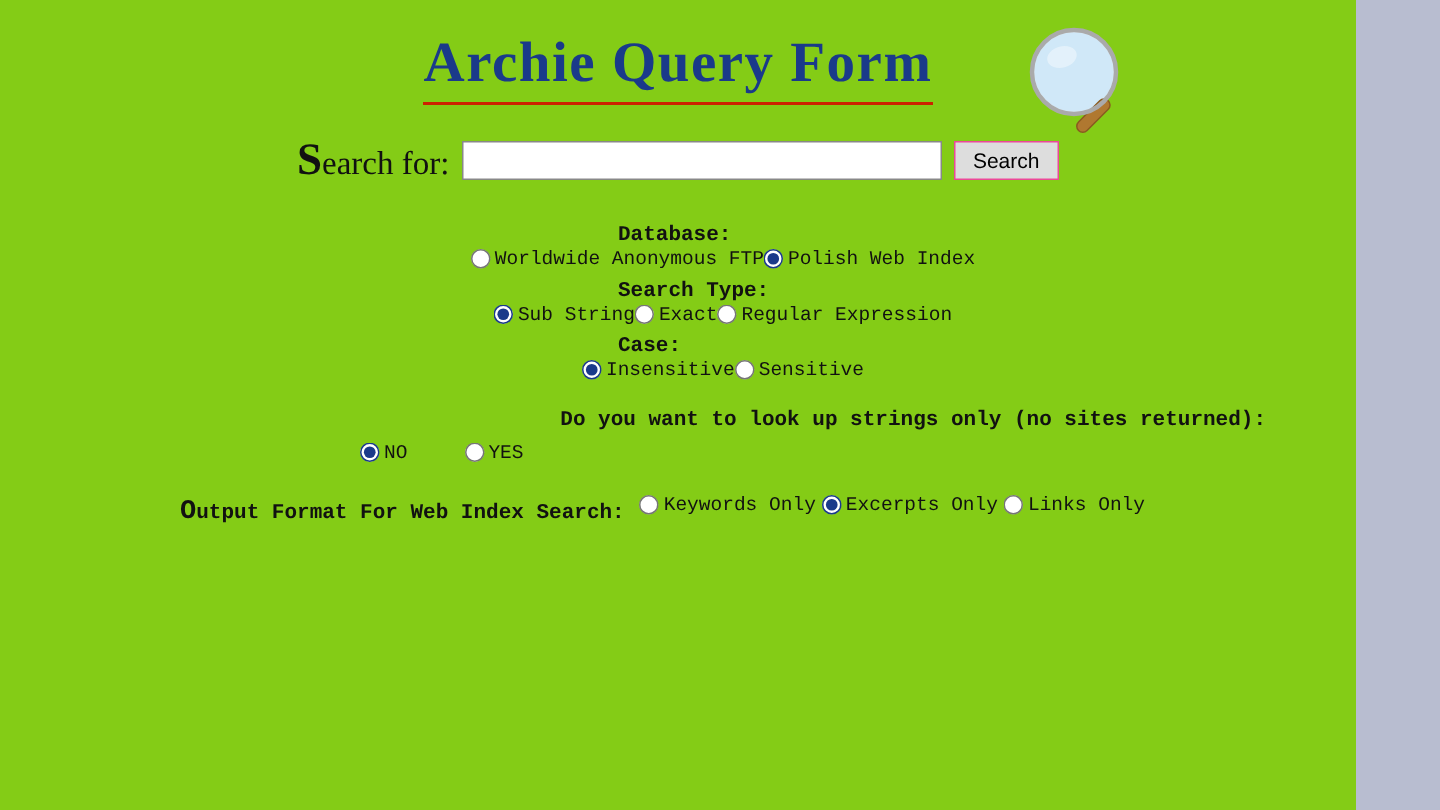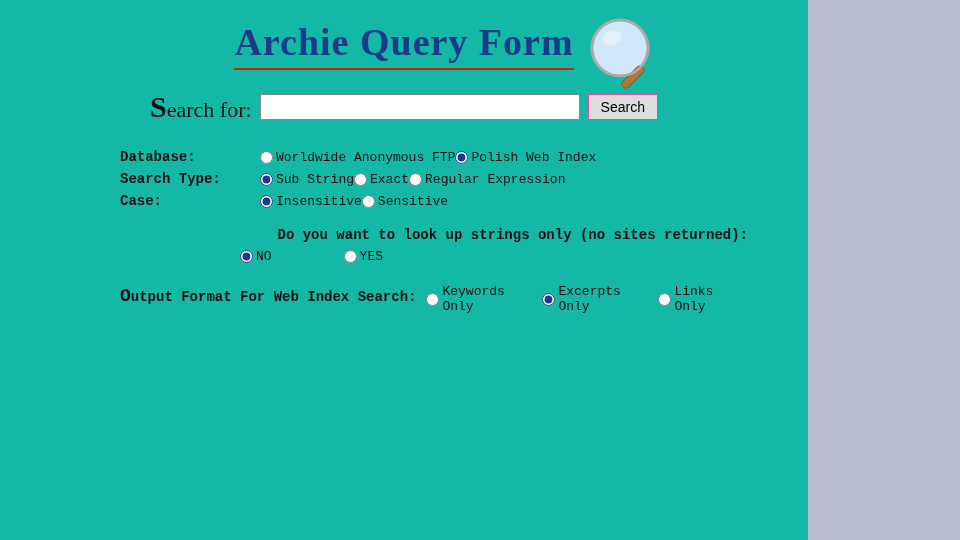--- a/index.html
+++ b/index.html
@@ -6,23 +6,23 @@
 
     body {
       background-color: #b8bdd0;
       font-family: Arial, sans-serif;
       min-height: 540px;
       width: 960px;
       overflow: hidden;
     }
 
     .page-container {
-      width: 808px;
+      width: 904px;
       min-height: 540px;
-      background-color: #14b8a6;
+      background-color: #84cc16;
       padding: 20px 60px 30px 60px;
     }
 
     
     .header {
       display: flex;
       align-items: flex-start;
       justify-content: center;
       margin-bottom: 20px;
       position: relative;
@@ -91,20 +91,21 @@
     
     .options-area {
       margin-left: 60px;
     }
 
     .option-row {
       display: flex;
       align-items: center;
       margin-bottom: 6px;
       gap: 0;
+      flex-direction: column;
     }
 
     .option-label {
       font-family: 'Courier New', monospace;
       font-size: 14px;
       font-weight: bold;
       color: #111;
       width: 140px;
       flex-shrink: 0;
     }
@@ -138,21 +139,21 @@
       font-family: 'Courier New', monospace;
       font-size: 14px;
       font-weight: bold;
       color: #111;
       margin-bottom: 6px;
       text-align: right;
     }
 
     .strings-options {
       display: flex;
-      gap: 72px;
+      gap: 38px;
       margin-left: 120px;
     }
 
     
     .output-section {
       display: flex;
       align-items: flex-start;
       gap: 10px;
     }
 

